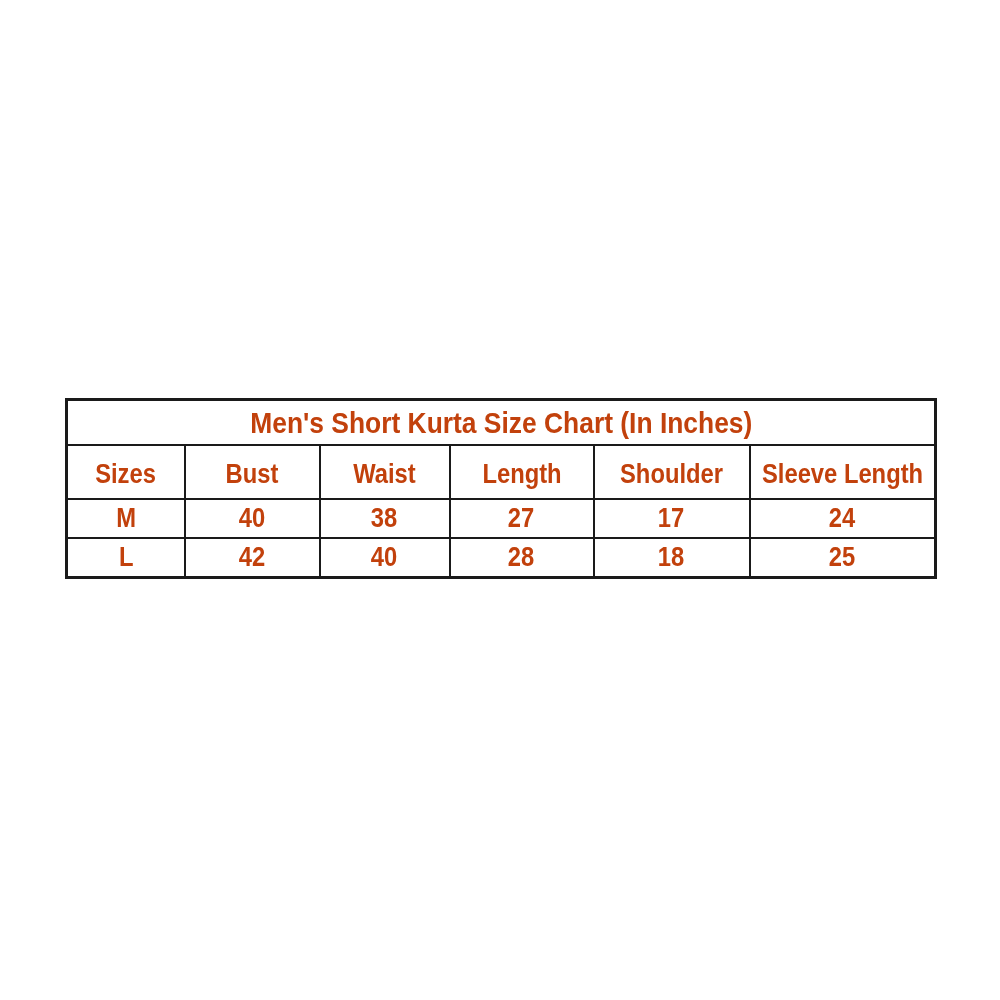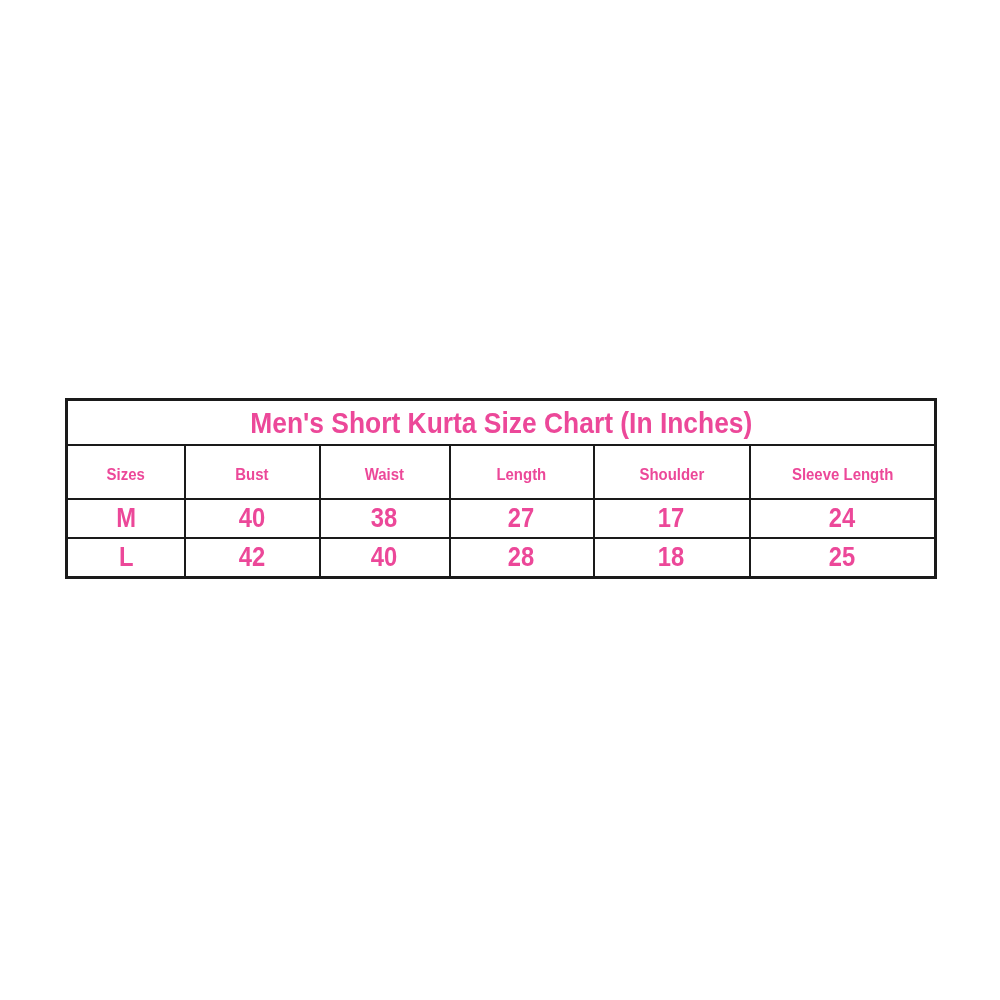--- a/index.html
+++ b/index.html
@@ -18,41 +18,41 @@
     overflow: hidden;
   }
   table.size-chart {
     position: absolute;
     left: 65px;
     top: 398px;
     width: 869px;
     border-collapse: collapse;
     table-layout: fixed;
     border: 3px solid #1a1a1a;
-    color: #ec4899;
+    color: #c2410c;
     padding-left: 12px;
   }
   table.size-chart th,
   table.size-chart td {
     border: 2px solid #1a1a1a;
     text-align: center;
     vertical-align: middle;
     font-weight: bold;
     padding: 0;
     overflow: hidden;
     white-space: nowrap;
     background: #ffffff;
   }
   tr.title-row th {
     height: 43px;
     font-size: 30px;
   }
   tr.header-row th {
     height: 47px;
-    font-size: 17px;
+    font-size: 27px;
     padding-top: 5px;
   }
   tr.data-row td {
     height: 37px;
     font-size: 27px;
   }
   tr.data-row-last td {
     height: 38px;
   }
   .txt {

